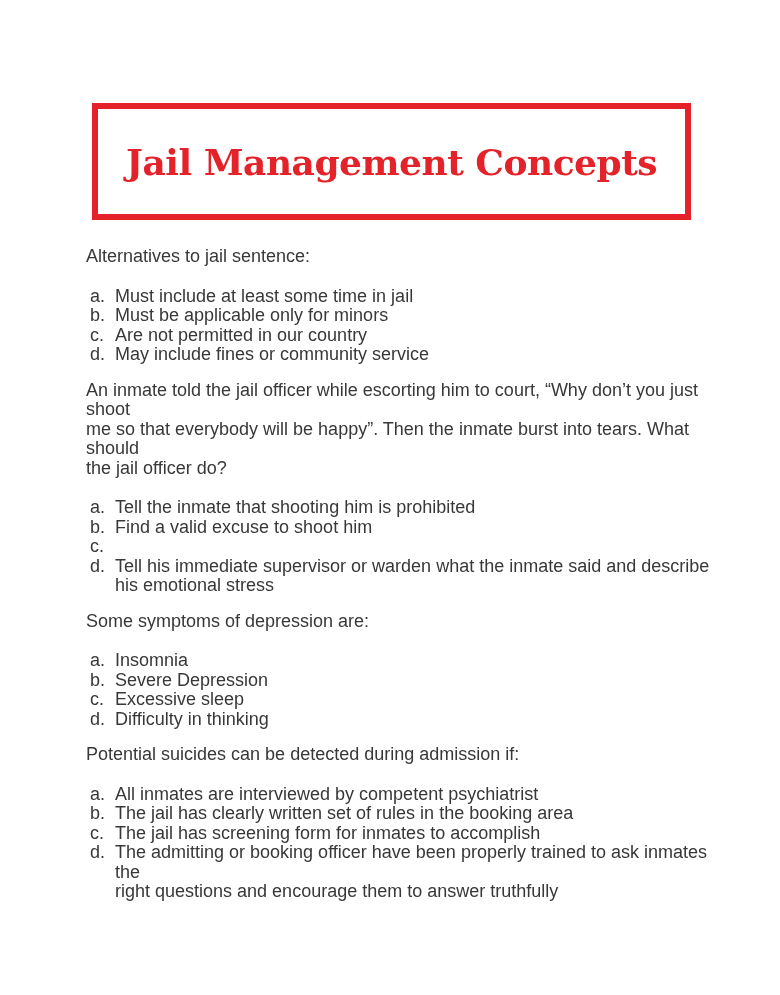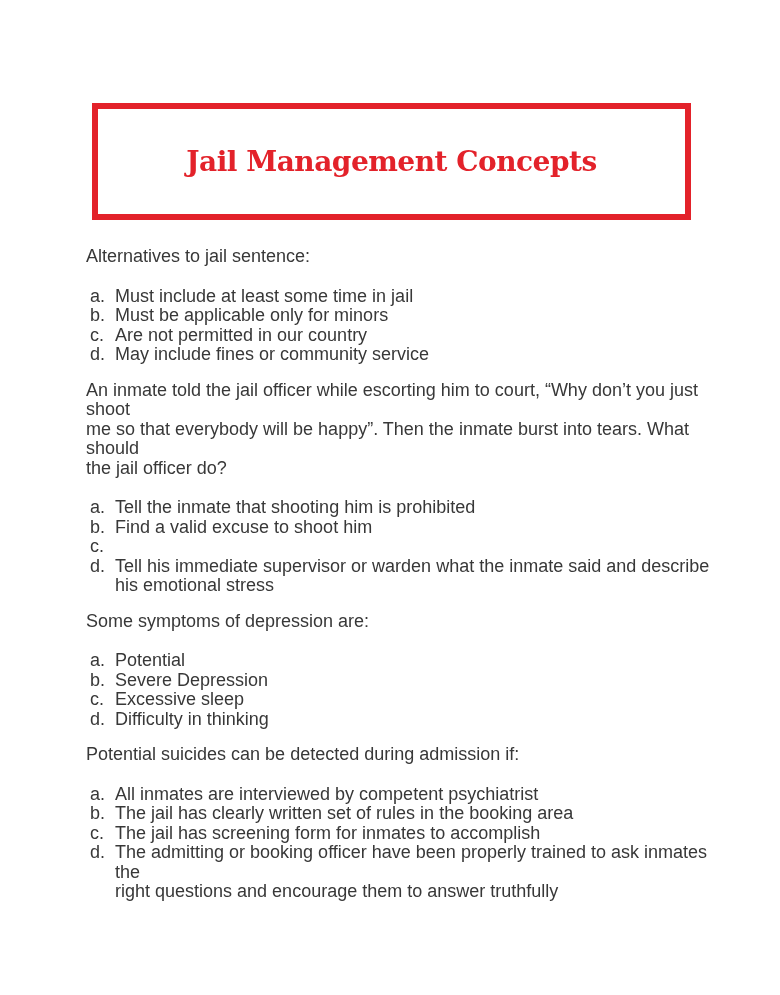--- a/index.html
+++ b/index.html
@@ -22,21 +22,21 @@
     height: 117px;
     border: 6px solid var(--accent);
     background: #ffffff;
     display: flex;
     align-items: center;
     justify-content: center;
   }
   .title-text {
     font-family: "DejaVu Serif", serif;
     font-weight: 700;
-    font-size: 28px;
+    font-size: 36px;
     letter-spacing: -0.5px;
     color: var(--accent);
     white-space: nowrap;
   }
   .content {
     position: absolute;
     left: 86px;
     top: 247px;
     width: 648px;
     font-size: 18px;
@@ -107,21 +107,21 @@
             <span class="option-text answer">Tell his immediate supervisor or warden what the inmate said and describe 
 his emotional stress</span>
           </li>
         </ul>
       </section>
       <section class="question">
         <p class="prompt">Some symptoms of depression are:</p>
         <ul class="options">
           <li class="option">
             <span class="letter">a.</span>
-            <span class="option-text answer">Potential</span>
+            <span class="option-text answer">Insomnia</span>
           </li>
           <li class="option">
             <span class="letter">b.</span>
             <span class="option-text">Severe Depression</span>
           </li>
           <li class="option">
             <span class="letter">c.</span>
             <span class="option-text">Excessive sleep</span>
           </li>
           <li class="option">

